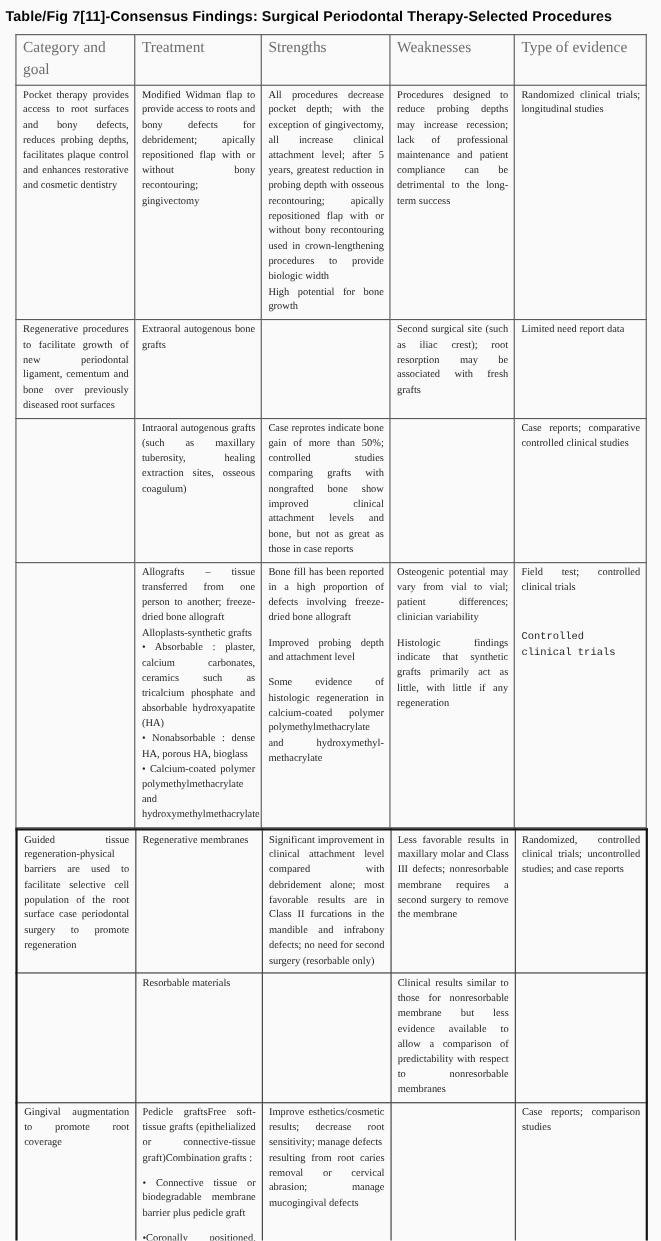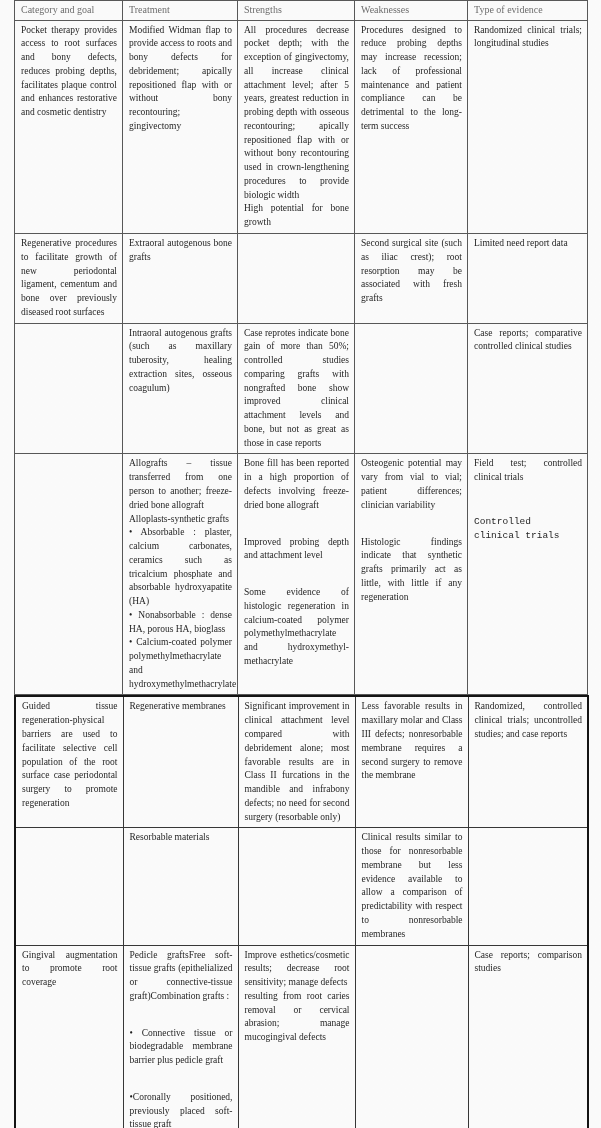--- a/index.html
+++ b/index.html
@@ -48,45 +48,46 @@
   table.t th, table.t td {
     vertical-align: top;
     padding: 3px 5px 3px 6px;
     text-align: justify;
     overflow: hidden;
   }
   table.t th {
     font-weight: normal;
     text-align: left;
     color: #6d6d6d;
-    font-size: 10px;
+    font-size: 14px;
     height: 11px;
     padding-top: 2px;
     padding-bottom: 2px;
   }
   table.t-upper { border: 1px solid #3c3c3c; }
   table.t-upper th, table.t-upper td { border: 1px solid #585858; }
   table.t-lower { border: 2px solid #141414; margin-top: 0; }
   table.t-lower td { border: 1px solid #373737; }
   .row-1 td { height: 150px; }
   .row-2 td { height: 79px; }
   .row-3 td { height: 94px; }
   .row-4 td { height: 172px; }
   .row-5 td { height: 112px; }
   .row-6 td { height: 80px; }
   .row-7 td { height: 180px; }
   td p { margin: 0; }
-  td p.sp { margin-top: 23px; }
+  td p.sp { margin-top: 9px; }
   td p.sp-lg { margin-top: 30px; font-family: Liberation Mono, monospace; }
 </style>
 </head>
 <body>
 
 <div class="page">
 
+  <div class="title">Table/Fig 7[11]-Consensus Findings: Surgical Periodontal Therapy-Selected Procedures</div>
 
   <table class="t t-upper">
     <colgroup>
         <col class="c1">
         <col class="c2">
         <col class="c3">
         <col class="c4">
         <col class="c5">
       </colgroup>
     <thead>

